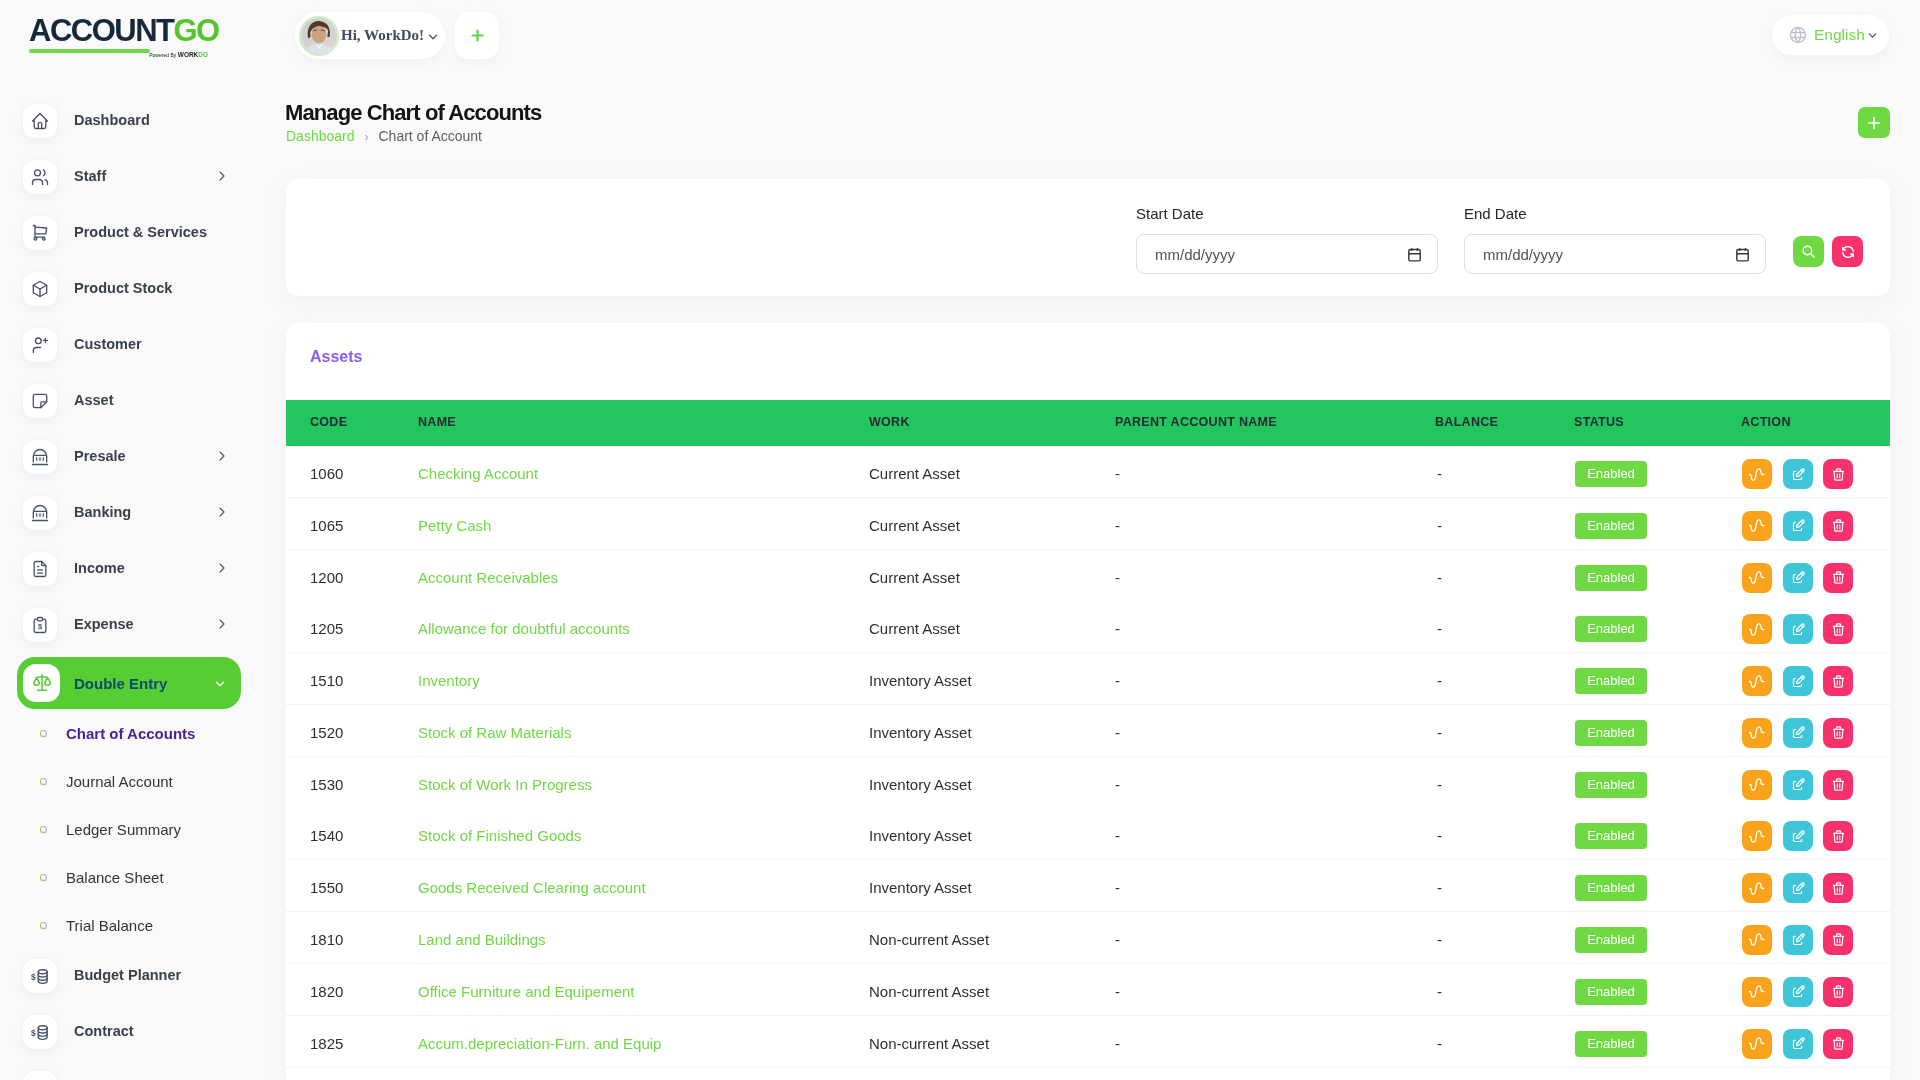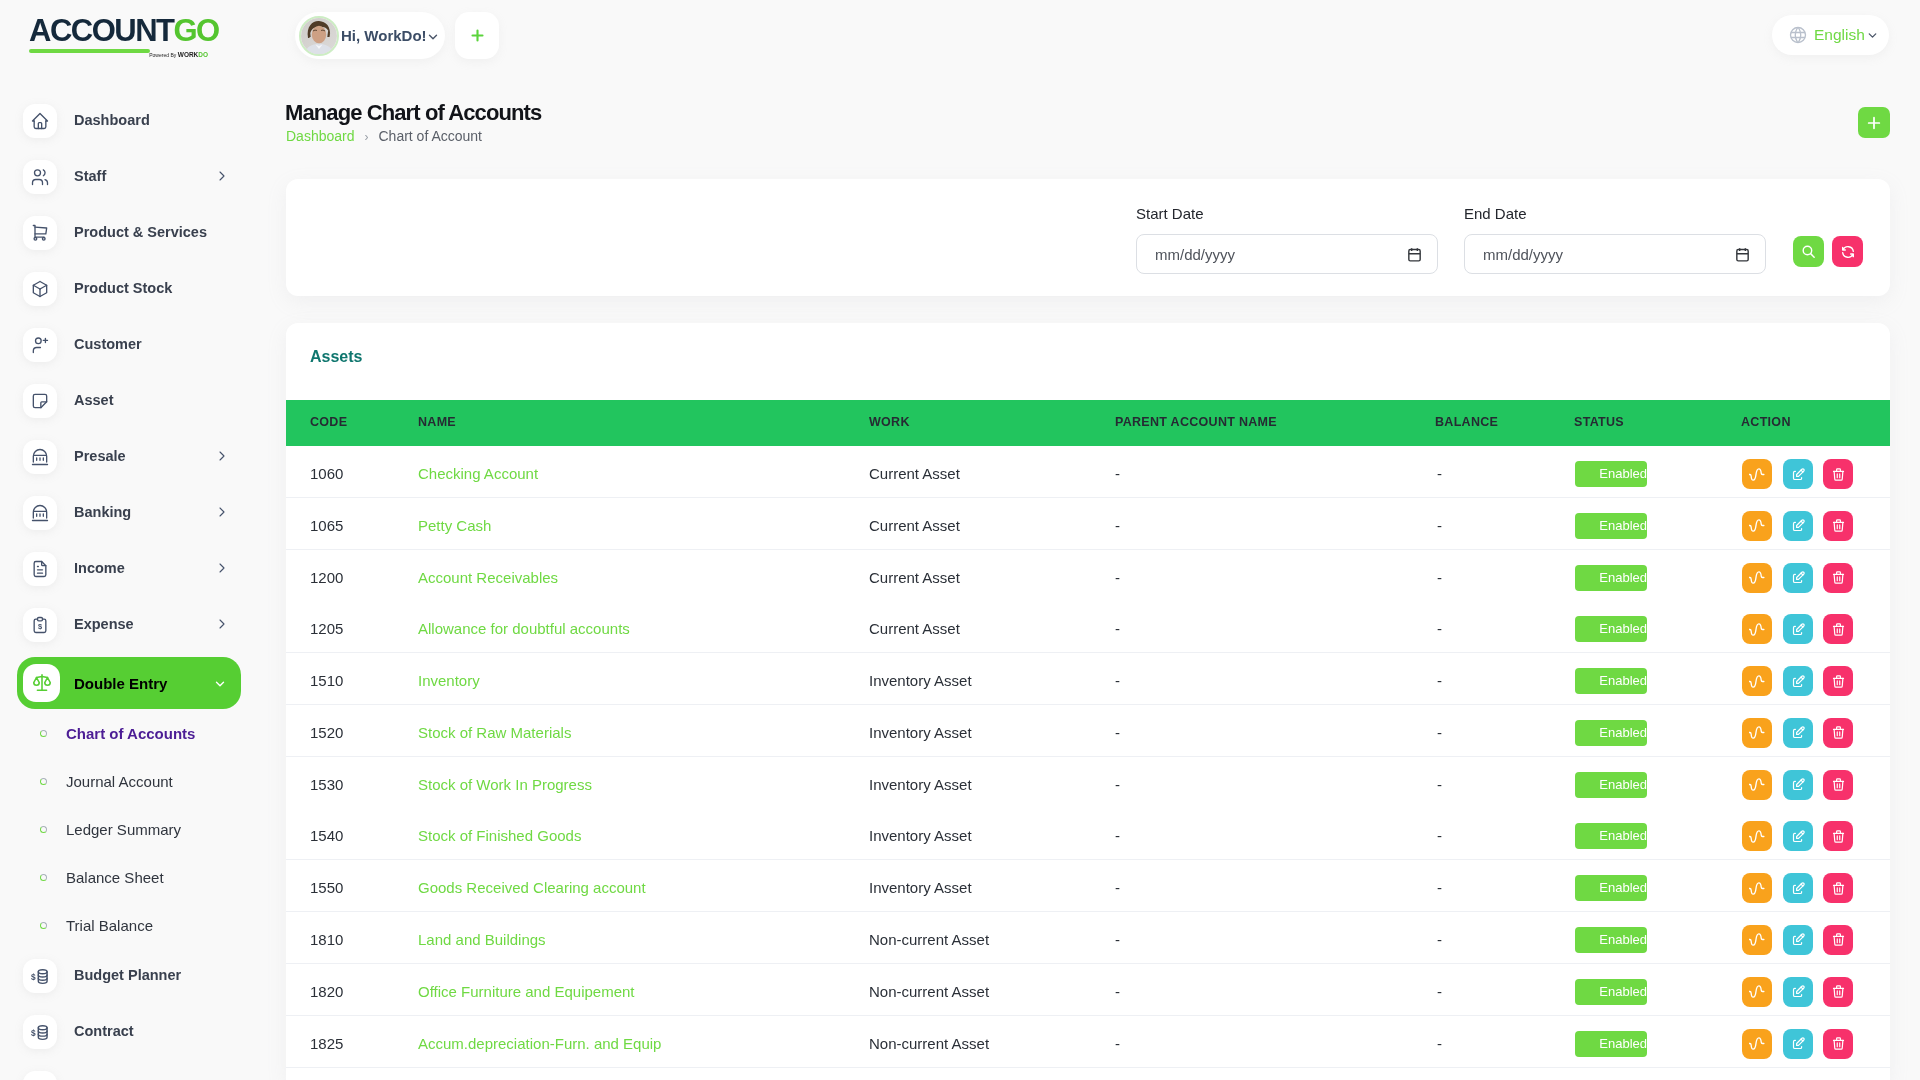--- a/index.html
+++ b/index.html
@@ -8,63 +8,63 @@
 .abs { position:absolute; }
 svg.icn { stroke:#45526b; fill:none; stroke-width:1.6; stroke-linecap:round; stroke-linejoin:round; }
 
 .logo { left:29px; top:13px; }
 .logo .row1 { margin-top:5px; font-weight:bold; font-size:31px; letter-spacing:-1.5px; color:#15293b; line-height:26px; white-space:nowrap; }
 .logo .row1 .go { color:#54c52f; }
 .lbar { position:absolute; left:0; top:35.5px; width:121px; height:4px; border-radius:2px; background:#6fd943; }
 .lpow { position:absolute; left:17px; top:38px; width:162px; font-size:7px; color:#222; white-space:nowrap; text-align:right; transform:scale(0.72); transform-origin:right top; }
 .lpow b { font-size:9px; }
 .lpow .g { color:#54c52f; font-weight:bold; font-size:9px; }
-.userpill { left:295px; top:12px; width:150px; height:47px; background:#fff; border-radius:24px; box-shadow:0 3px 10px rgba(180,180,180,.12); }
+.userpill { left:295px; top:12px; width:150px; height:47px; background:#fff; border-radius:24px; box-shadow:0 3px 10px rgba(180,180,180,.12);font-family:Liberation Serif, serif; }
 .avatar { position:absolute; left:4px; top:3.5px; width:40px; height:40px; border-radius:50%; border:2px solid #cdedc4; overflow:hidden; }
 .userpill .txt { position:absolute; left:46px; top:15px; font-size:15px; font-weight:bold; color:#3c4d66; }
 .userpill svg.chev { position:absolute; left:131px; top:18px; }
 .plusbox { left:455px; top:12px; width:44px; height:47px; background:#fff; border-radius:14px; box-shadow:0 3px 10px rgba(180,180,180,.12); display:flex; align-items:center; justify-content:center; }
 .langpill { left:1772px; top:15px; width:117px; height:40px; background:#fff; border-radius:20px; box-shadow:0 3px 10px rgba(180,180,180,.12); }
 .langpill .gl { position:absolute; left:16px; top:10px; }
 .langpill .t { position:absolute; left:42px; top:11px; font-size:15.5px; color:#6fd943; }
 .langpill svg.chev { position:absolute; right:10px; top:14px; }
 
 .ibox { position:absolute; left:23px; width:34px; height:34px; background:#fff; border-radius:12px; box-shadow:0 2px 8px rgba(170,170,170,.15); display:flex; align-items:center; justify-content:center; }
 .sitem { position:absolute; left:74px; font-size:14.5px; font-weight:bold; color:#39404e; white-space:nowrap; }
 .schev { position:absolute; left:214px; }
 .depill { position:absolute; left:17px; top:657px; width:224px; height:52px; background:#56ce33; border-radius:18px; }
 .depill .ib { position:absolute; left:6px; top:7px; width:37px; height:38px; background:#fff; border-radius:13px; display:flex; align-items:center; justify-content:center; }
-.depill .t { position:absolute; left:57px; top:17.5px; font-size:15px; font-weight:bold; color:#000000; }
+.depill .t { position:absolute; left:57px; top:17.5px; font-size:15px; font-weight:bold; color:#0c4a6e; }
 .depill svg { position:absolute; }
 .sub { position:absolute; left:66px; font-size:15px; color:#30353e; white-space:nowrap; }
 .sub.on { color:#4c1d95; font-weight:bold; }
 .bull { position:absolute; left:40px; width:7px; height:7px; border-radius:50%; border:1.8px solid #a9b2ba; border-bottom-color:#6fd943; border-left-color:#6fd943; }
 
 .h1 { left:285px; top:100px; font-size:22px; font-weight:bold; color:#121419; letter-spacing:-0.9px; }
 .crumb { left:286px; top:128px; font-size:14px; color:#5a5f68; }
 .crumb .d { color:#6fd943; }
 .crumb .sep { color:#9aa0a8; margin:0 10px; font-size:12px; }
 .addbtn { left:1858px; top:107px; width:32px; height:31px; background:#6fd943; border-radius:7px; display:flex; align-items:center; justify-content:center; }
 
 .card { position:absolute; left:286px; width:1604px; background:#fff; border-radius:12px; box-shadow:0 6px 20px rgba(170,175,185,.12); }
 .fcard { top:179px; height:117px; }
 .acard { top:323px; height:757px; border-bottom-left-radius:0; border-bottom-right-radius:0; }
 .flabel { position:absolute; top:205px; font-size:15px; color:#23262d; }
 .finput { position:absolute; top:234px; width:302px; height:40px; background:#fff; border:1px solid #dcdfe4; border-radius:8px; }
 .finput .ph { position:absolute; left:18px; top:11px; font-size:15px; color:#50545c; }
 .finput svg { position:absolute; right:14px; top:11px; }
 .sqbtn { position:absolute; top:236px; width:31px; height:31px; border-radius:8px; display:flex; align-items:center; justify-content:center; }
 
-.atitle { left:310px; top:348px; font-size:16px; font-weight:bold; color:#0f766e; }
+.atitle { left:310px; top:348px; font-size:16px; font-weight:bold; color:#8b5cf6; }
 .thead { left:286px; top:400px; width:1604px; height:46px; background:#22c55e; }
 .th { position:absolute; top:15px; font-size:12.5px; font-weight:bold; color:#262b33; letter-spacing:.3px; }
 .trow { position:absolute; left:286px; width:1604px; height:52px; border-bottom:1px solid #eef0f4; background:#fff; }
 .td { position:absolute; top:19px; font-size:15px; color:#2b3038; }
 .td.nm { color:#6fd943; }
-.badge { position:absolute; left:1289px; top:15px; width:72px; height:26px; background:#6fd943; border-radius:4px; color:#fff; font-size:13px; text-align:right; line-height:26px; }
+.badge { position:absolute; left:1289px; top:15px; width:72px; height:26px; background:#6fd943; border-radius:4px; color:#fff; font-size:13px; text-align:center; line-height:26px; }
 .ab { position:absolute; top:13px; width:30px; height:30px; border-radius:8px; display:flex; align-items:center; justify-content:center; }
 .ab.o { left:1456px; background:#f9a21c; }
 .ab.t { left:1497px; background:#3fc5d8; }
 .ab.p { left:1537px; background:#f7316b; }
 </style>
 </head>
 <body>
 
 <div class="abs logo">
   <div class="row1">ACCOUNT<span class="go">GO</span></div>

